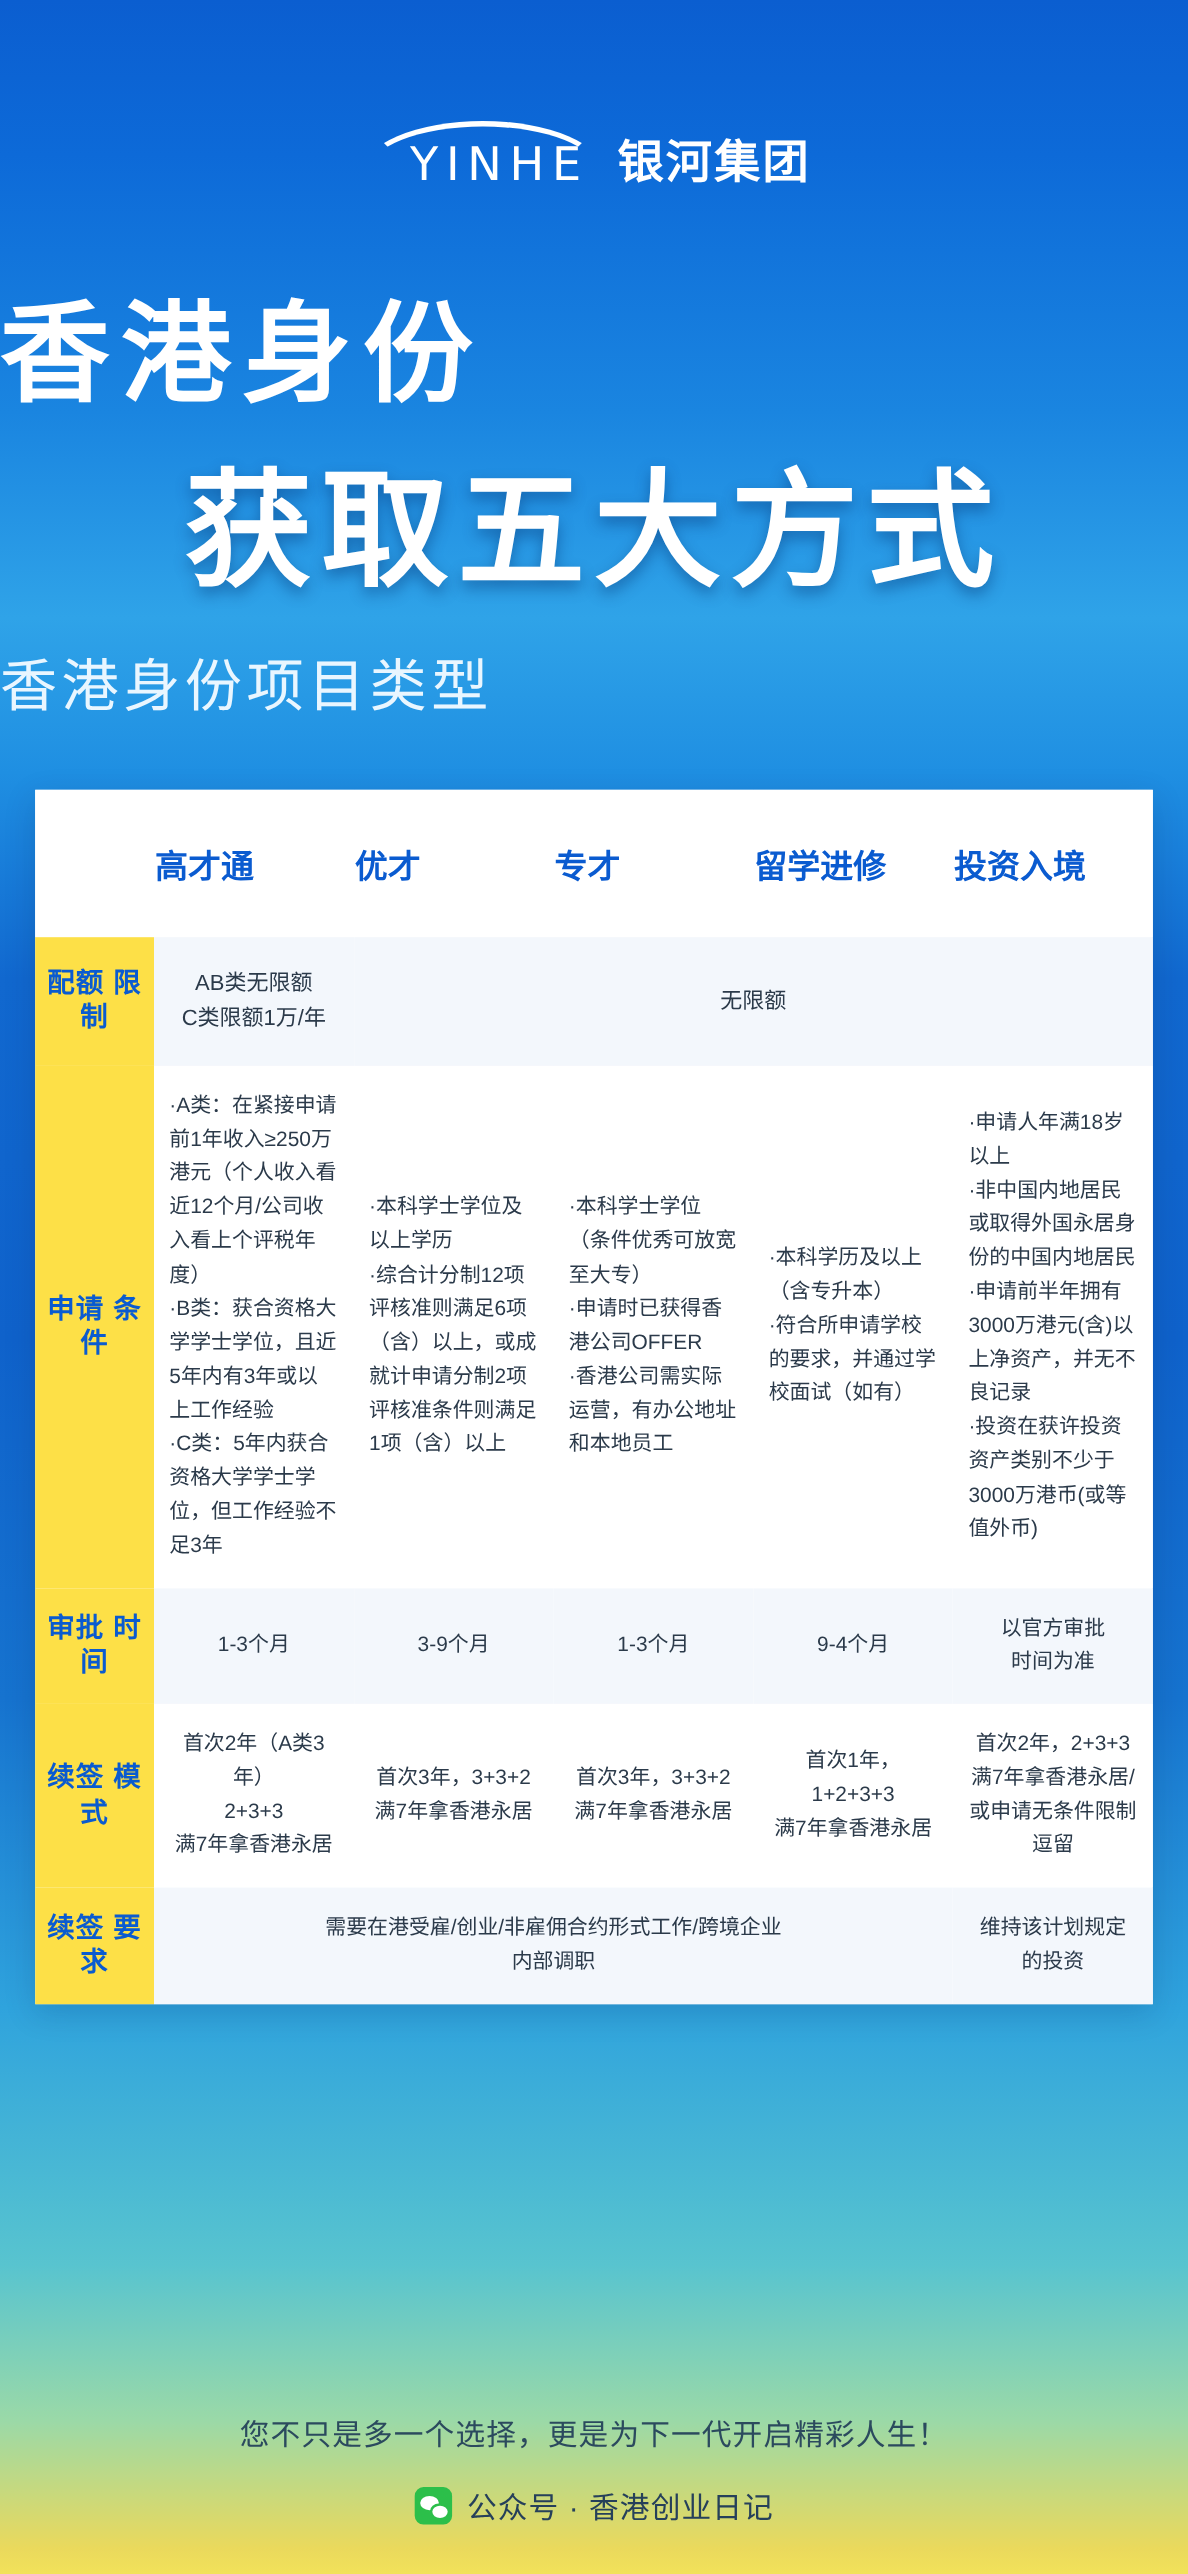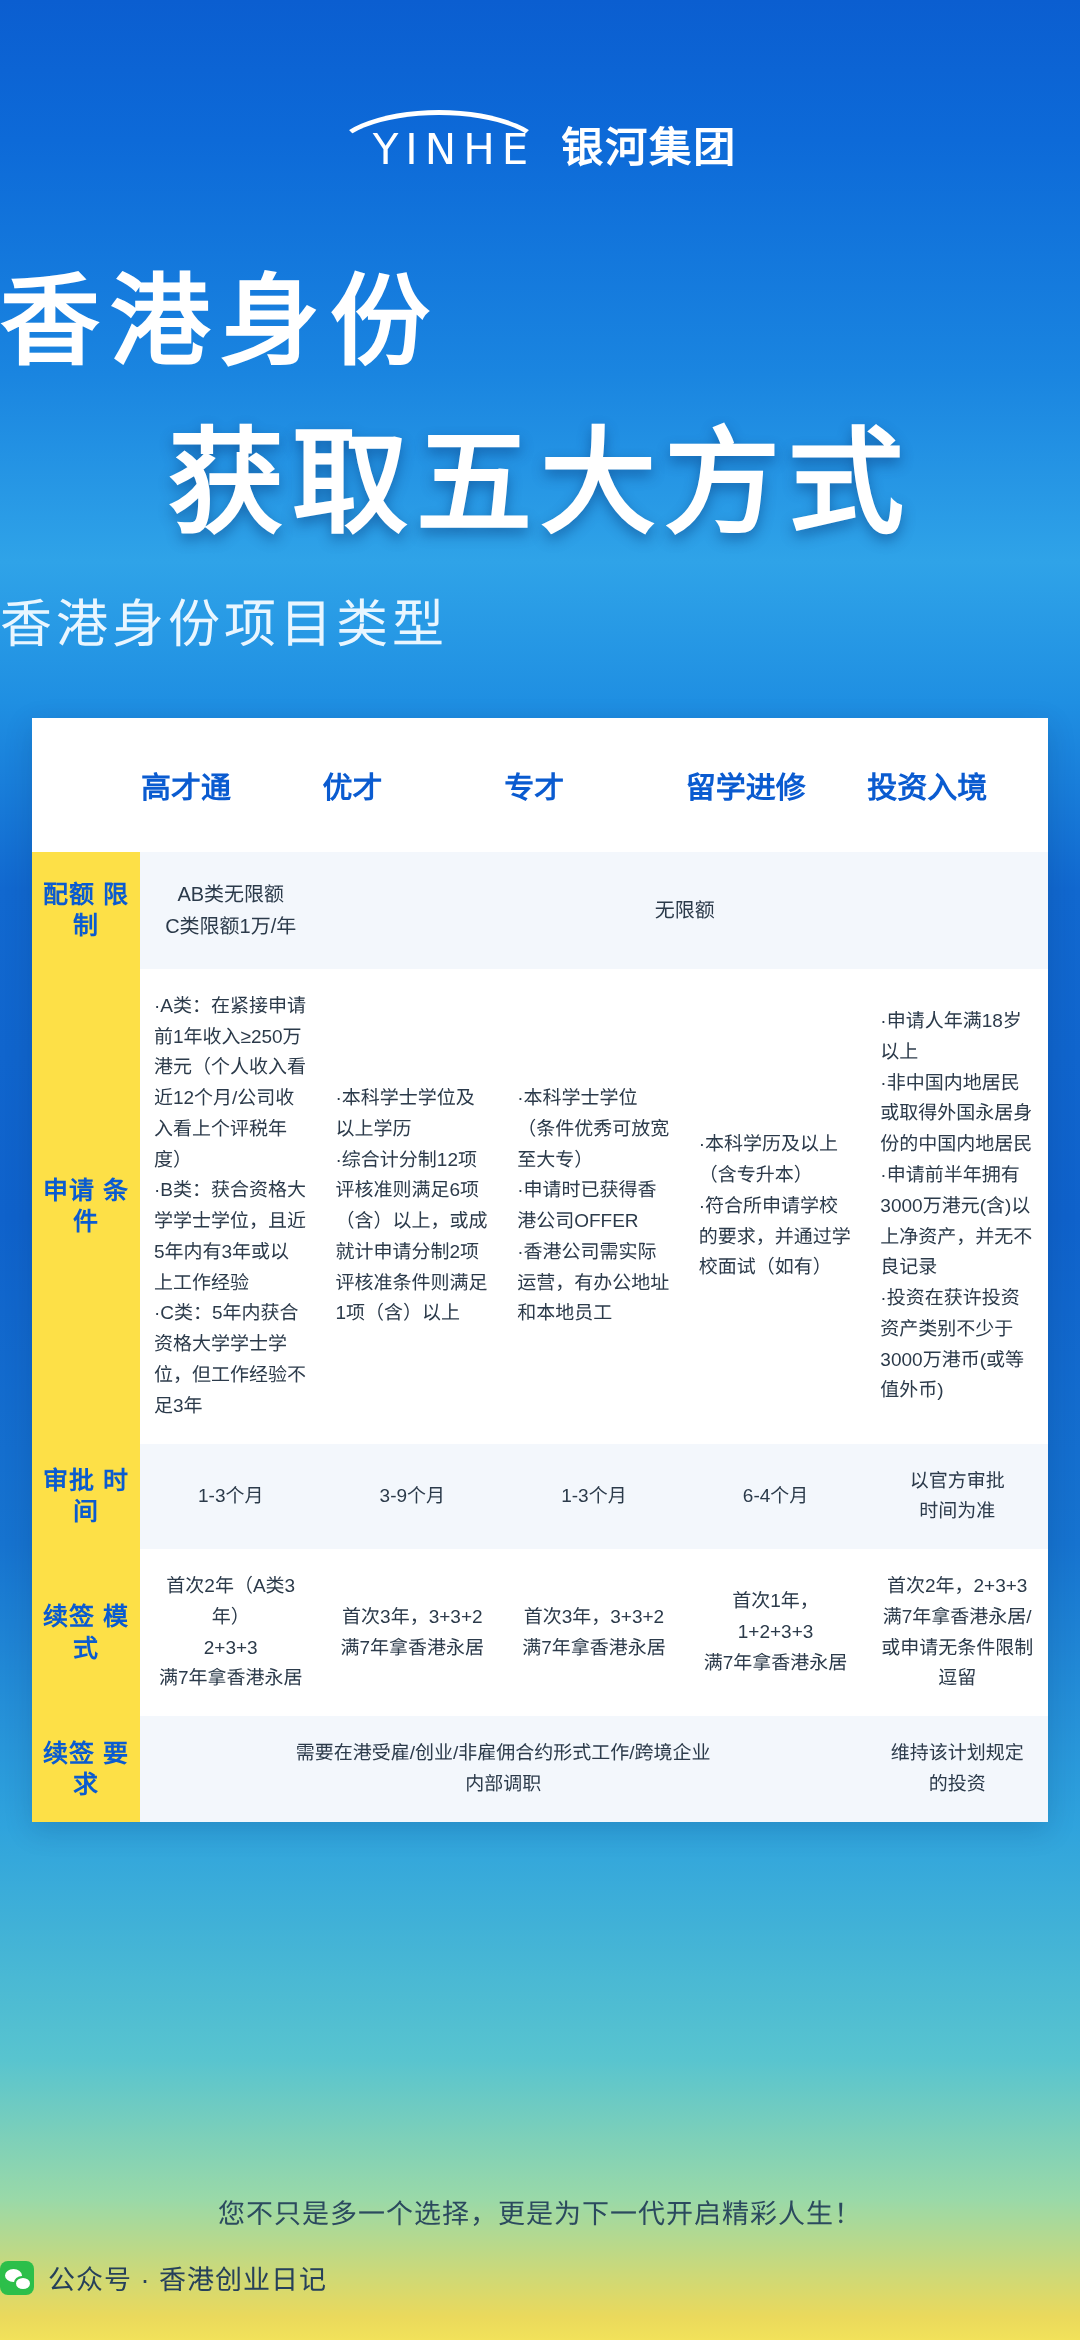--- a/index.html
+++ b/index.html
@@ -176,20 +176,21 @@
     font-size: 27px;
     color: #2b4a5e;
     letter-spacing: 1px;
   }
   .footer-account {
     position: absolute;
     top: 2258px;
     width: 1080px;
     display: flex;
     align-items: center;
+    justify-content: center;
     gap: 14px;
   }
   .wechat-badge {
     width: 34px;
     height: 34px;
     border-radius: 8px;
     background: #2cbf4a;
     position: relative;
     display: inline-block;
   }
@@ -312,21 +313,21 @@
           <td class="cell band-light vsep">
             <span class="line">1-3个月</span>
           </td>
           <td class="cell band-light vsep">
             <span class="line">3-9个月</span>
           </td>
           <td class="cell band-light vsep">
             <span class="line">1-3个月</span>
           </td>
           <td class="cell band-light vsep">
-            <span class="line">6-4个月</span>
+            <span class="line">9-4个月</span>
           </td>
           <td class="cell band-light vsep">
             <span class="line">以官方审批</span>
             <span class="line">时间为准</span>
           </td>
         </tr>
 
         <tr>
           <td class="rowlabel">
             <span class="line">续签</span>

